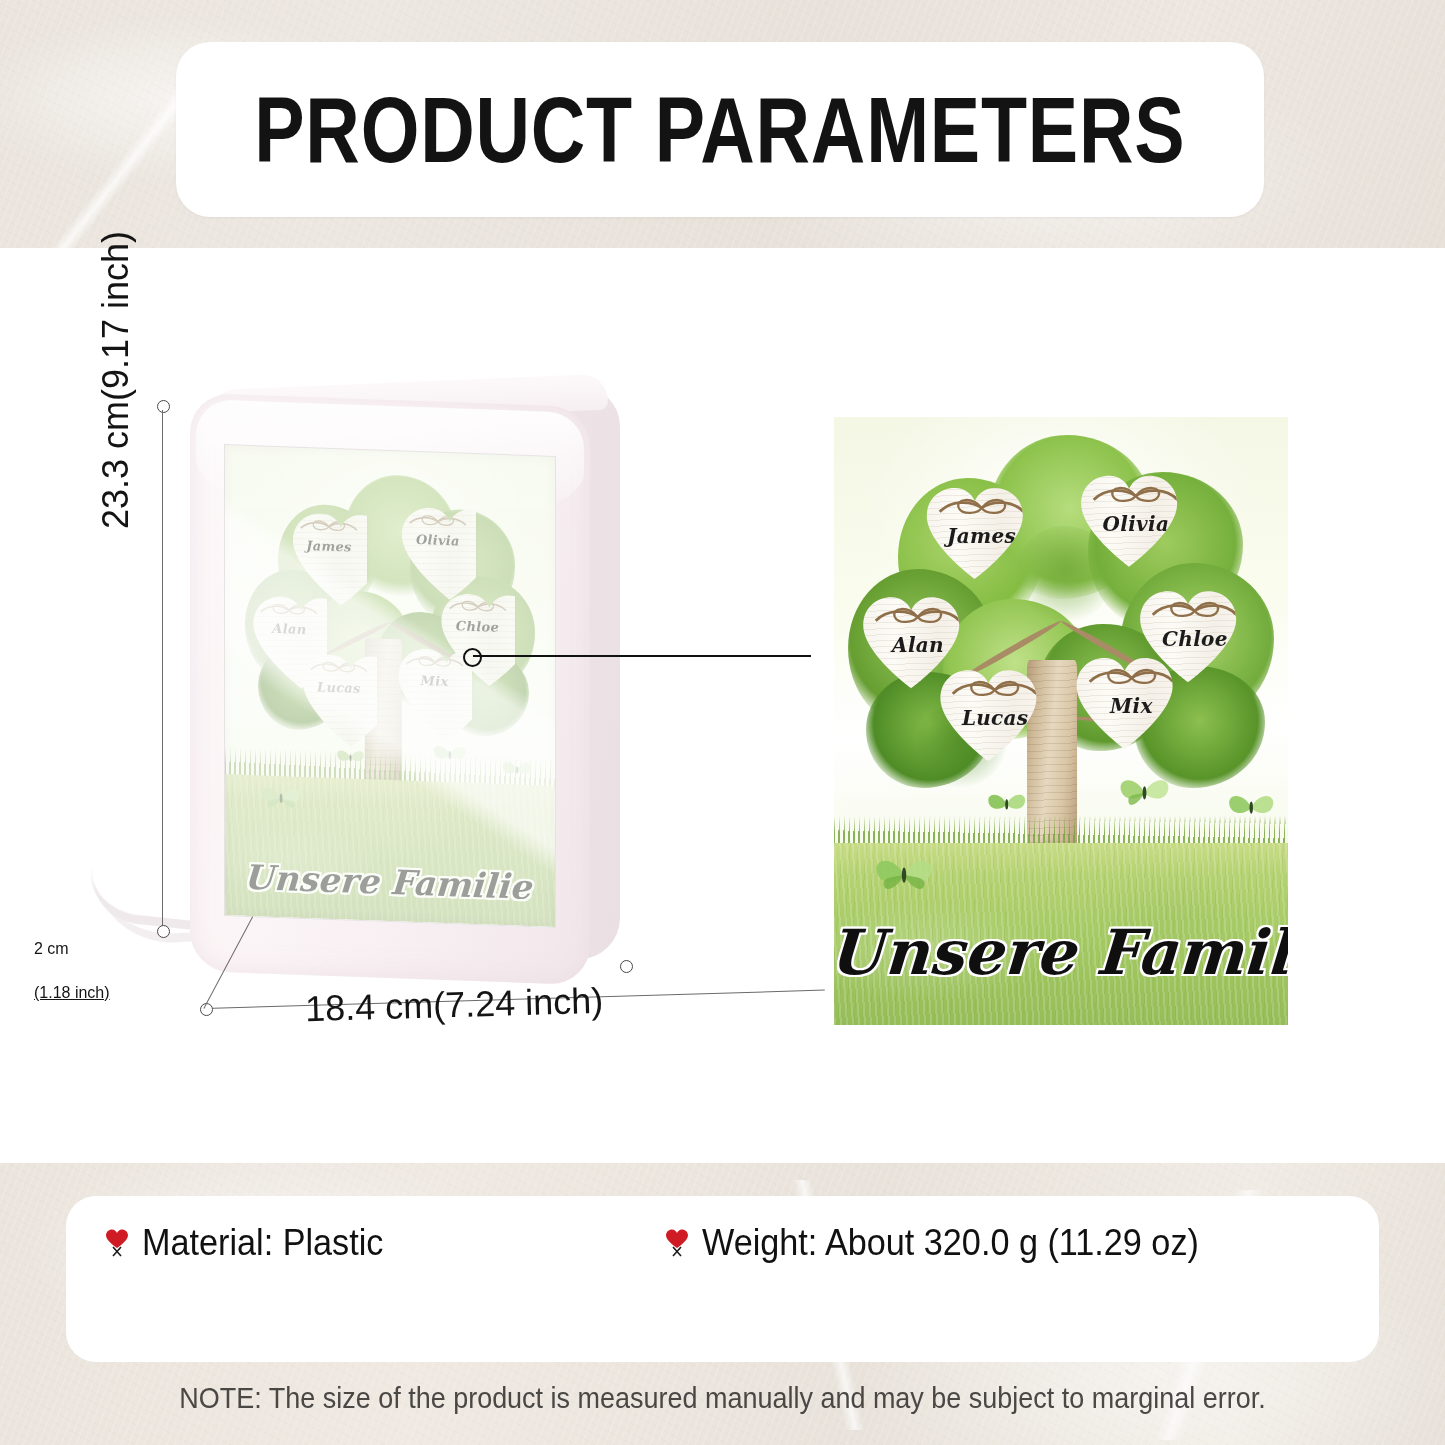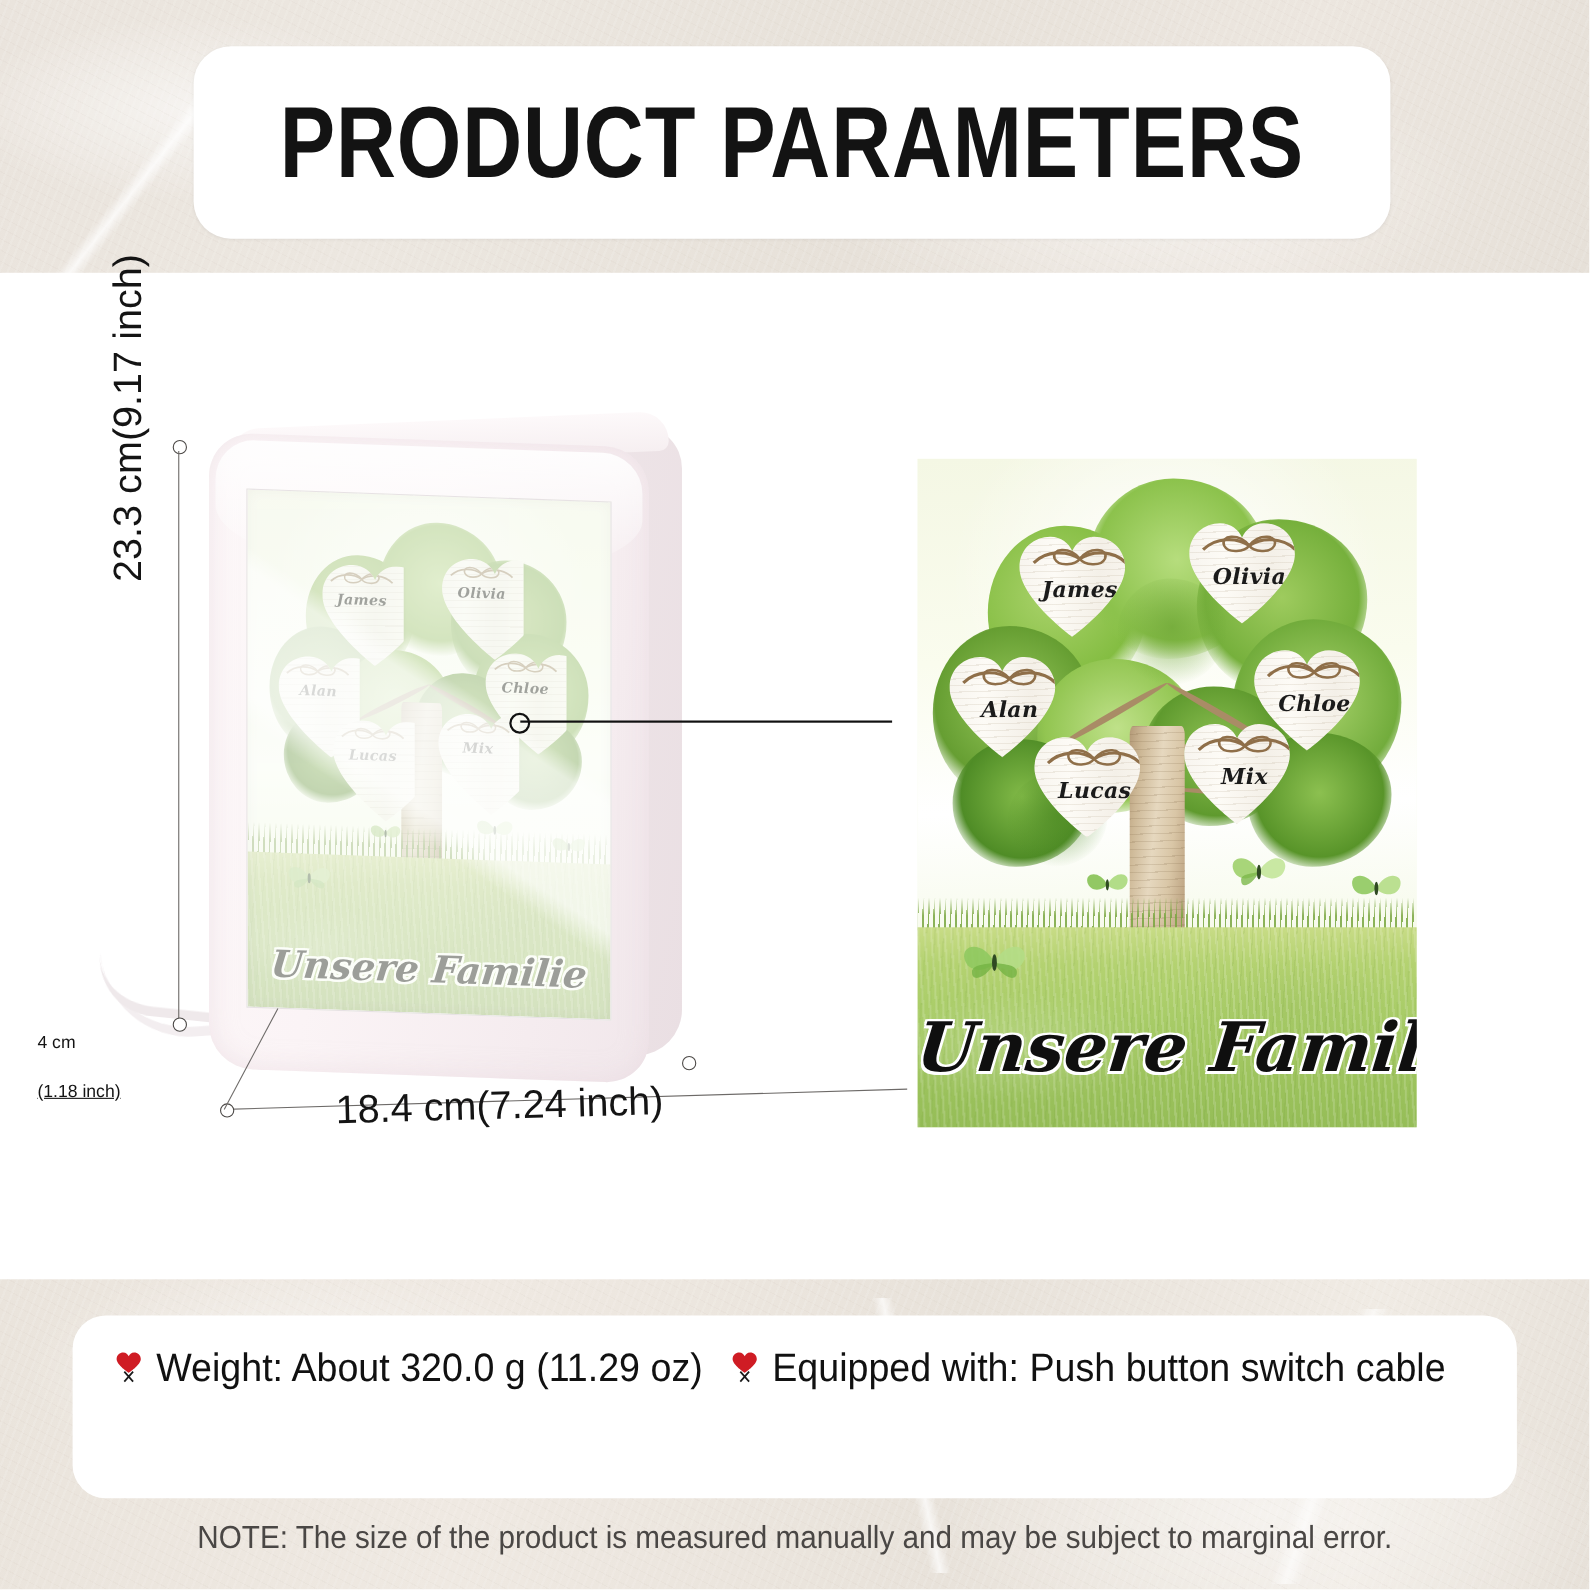--- a/index.html
+++ b/index.html
@@ -535,42 +535,42 @@
   <div class="dim-line" style="left:162px;top:410px;width:1.4px;height:520px;"></div>
   <div class="dim-dot" style="left:157px;top:925px;"></div>
   <div class="dim-label" id="dim-height-label">23.3 cm(9.17 inch)</div>
 
   <div class="dim-line" style="left:205px;top:1008px;width:620px;height:1.4px;transform-origin:left center;transform:rotate(-1.7deg);"></div>
   <div class="dim-dot" style="left:200px;top:1003px;"></div>
   <div class="dim-dot" style="left:620px;top:960px;"></div>
   <div class="dim-label" id="dim-width-label">18.4 cm(7.24 inch)</div>
 
   <div class="dim-line" style="left:204px;top:1008px;width:104px;height:1.4px;transform-origin:left center;transform:rotate(-62deg);"></div>
-  <div class="dim-label" style="left:34px;top:940px;">4 cm</div>
+  <div class="dim-label" style="left:34px;top:940px;">2 cm</div>
   <div class="dim-label" style="left:34px;top:984px;text-decoration:underline;">(1.18 inch)</div>
 
   <div class="spec-card">
     <div class="spec-grid">
 
+      <div class="spec-item">
+        <svg class="heart-bullet" viewBox="0 0 26 30">
+          <path d="M13,20 C13,20 2,13 2,7.5 C2,3.8 5,1.5 8,1.5 C10.6,1.5 12.3,3.4 13,5 C13.7,3.4 15.4,1.5 18,1.5 C21,1.5 24,3.8 24,7.5 C24,13 13,20 13,20 Z" fill="#cf1c24"></path>
+          <path d="M9,19 L17,28 M17,19 L9,28" stroke="#1b1b1b" stroke-width="1.6" fill="none"></path>
+        </svg>
+        <span class="spec-text">Material: Plastic</span>
+      </div>
 
       <div class="spec-item">
         <svg class="heart-bullet" viewBox="0 0 26 30">
           <path d="M13,20 C13,20 2,13 2,7.5 C2,3.8 5,1.5 8,1.5 C10.6,1.5 12.3,3.4 13,5 C13.7,3.4 15.4,1.5 18,1.5 C21,1.5 24,3.8 24,7.5 C24,13 13,20 13,20 Z" fill="#cf1c24"></path>
           <path d="M9,19 L17,28 M17,19 L9,28" stroke="#1b1b1b" stroke-width="1.6" fill="none"></path>
         </svg>
         <span class="spec-text">Weight: About 320.0 g (11.29 oz)</span>
       </div>
 
 
-      <div class="spec-item">
-        <svg class="heart-bullet" viewBox="0 0 26 30">
-          <path d="M13,20 C13,20 2,13 2,7.5 C2,3.8 5,1.5 8,1.5 C10.6,1.5 12.3,3.4 13,5 C13.7,3.4 15.4,1.5 18,1.5 C21,1.5 24,3.8 24,7.5 C24,13 13,20 13,20 Z" fill="#cf1c24"></path>
-          <path d="M9,19 L17,28 M17,19 L9,28" stroke="#1b1b1b" stroke-width="1.6" fill="none"></path>
-        </svg>
-        <span class="spec-text">Equipped with: Push button switch cable</span>
-      </div>
 
     </div>
   </div>
 
   <div class="note-text">NOTE: The size of the product is measured manually and may be subject to marginal error.</div>
 
 </div>
 
 </body></html>

